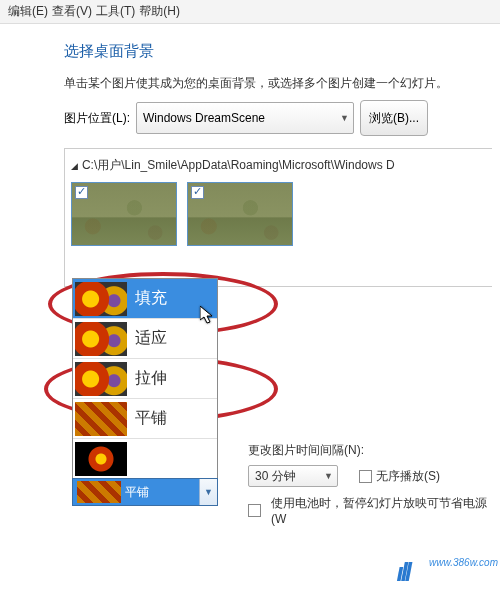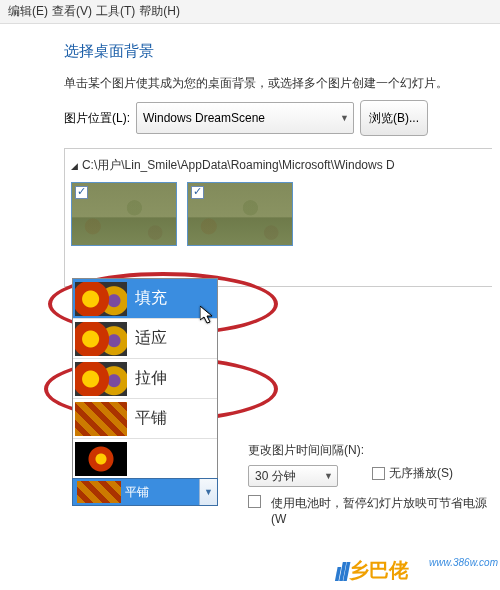--- a/index.html
+++ b/index.html
@@ -41,21 +41,21 @@
 .flower.center { background: #000; }
 .flower.center::before { background: radial-gradient(circle at 50% 50%, #ffcc00 0 5px, #cc3300 6px 12px, transparent 13px); }
 .fit-combo { position: absolute; left: 72px; top: 478px; width: 146px; height: 28px; border: 1px solid #3a6ea5; background: #3a8de0; display: flex; align-items: center; z-index: 5; }
 .fit-combo .cpic { width: 44px; height: 22px; margin: 0 4px; position: relative; background: #333; overflow: hidden; }
 .fit-combo .clbl { color: #fff; font-size: 12px; flex: 1; }
 .fit-combo .cdd { width: 18px; height: 100%; background: linear-gradient(#f4f8fc,#dde9f6); border-left: 1px solid #9ab5d4; display: flex; align-items: center; justify-content: center; font-size: 9px; color: #3a6ea5; }
 .cursor { position: absolute; left: 200px; top: 306px; z-index: 6; pointer-events: none; }
 .cursor svg { filter: drop-shadow(0 0 1px rgba(0,0,0,.6)); }
 .right-panel { position: absolute; left: 248px; top: 442px; right: 0; font-size: 12px; color: #333; }
 .section-label { margin-bottom: 6px; }
-.opt-row { display: flex; align-items: flex-start; gap: 6px; margin-bottom: 8px; }
+.opt-row { display: flex; align-items: center; gap: 6px; margin-bottom: 8px; }
 .interval-select { width: 90px; height: 22px; border: 1px solid #aaa; background: linear-gradient(#fff,#eee); display: flex; align-items: center; justify-content: space-between; padding: 0 4px 0 6px; font-size: 12px; border-radius: 2px; }
 .chkbox { width: 13px; height: 13px; border: 1px solid #888; background: #fff; display: inline-block; margin-right: 4px; }
 .ellipse { position: absolute; border: 4px solid #c1272d; border-radius: 50%; z-index: 4; pointer-events: none; }
 .ell-1 { left: 48px; top: 272px; width: 230px; height: 64px; }
 .ell-2 { left: 44px; top: 356px; width: 234px; height: 66px; }
 .watermark { position: absolute; right: 2px; bottom: 2px; font-size: 14px; font-style: italic; color: #3a8de0; z-index: 10; display: flex; align-items: flex-start; gap: 2px; }
 .watermark .logo { font-size: 26px; font-weight: bold; color: #2a7ad0; letter-spacing: -3px; }
 .watermark .zh { color: #f0a000; font-size: 20px; font-weight: bold; font-style: normal; }
 .watermark .url { font-size: 10px; color: #3a8de0; margin-left: 18px; }
 </style>
@@ -129,31 +129,30 @@
     </svg>
 </div>
 
 <div class="right-panel">
   <div class="section-label">更改图片时间间隔(N):</div>
   <div class="opt-row">
     <div class="interval-select">
       <span>30 分钟</span>
       <span class="dd" style="font-size:9px;color:#555">▼</span>
     </div>
-    <span style="display:flex;align-items:center;margin-left:28px">
+    <span style="display:flex;align-items:center;margin-left:15px">
       <span class="chkbox"></span>
       <span>无序播放(S)</span>
     </span>
   </div>
   <div class="opt-row">
     <span class="chkbox"></span>
     <span>使用电池时，暂停幻灯片放映可节省电源(W</span>
   </div>
 </div>
 
 <div class="ellipse ell-1"></div>
 <div class="ellipse ell-2"></div>
 
 <div class="watermark">
   <span class="logo">ıll</span>
-  <span class="zh">乡巴佬</span>
   <span class="url">www.386w.com</span>
 </div>
 
 </body></html>

